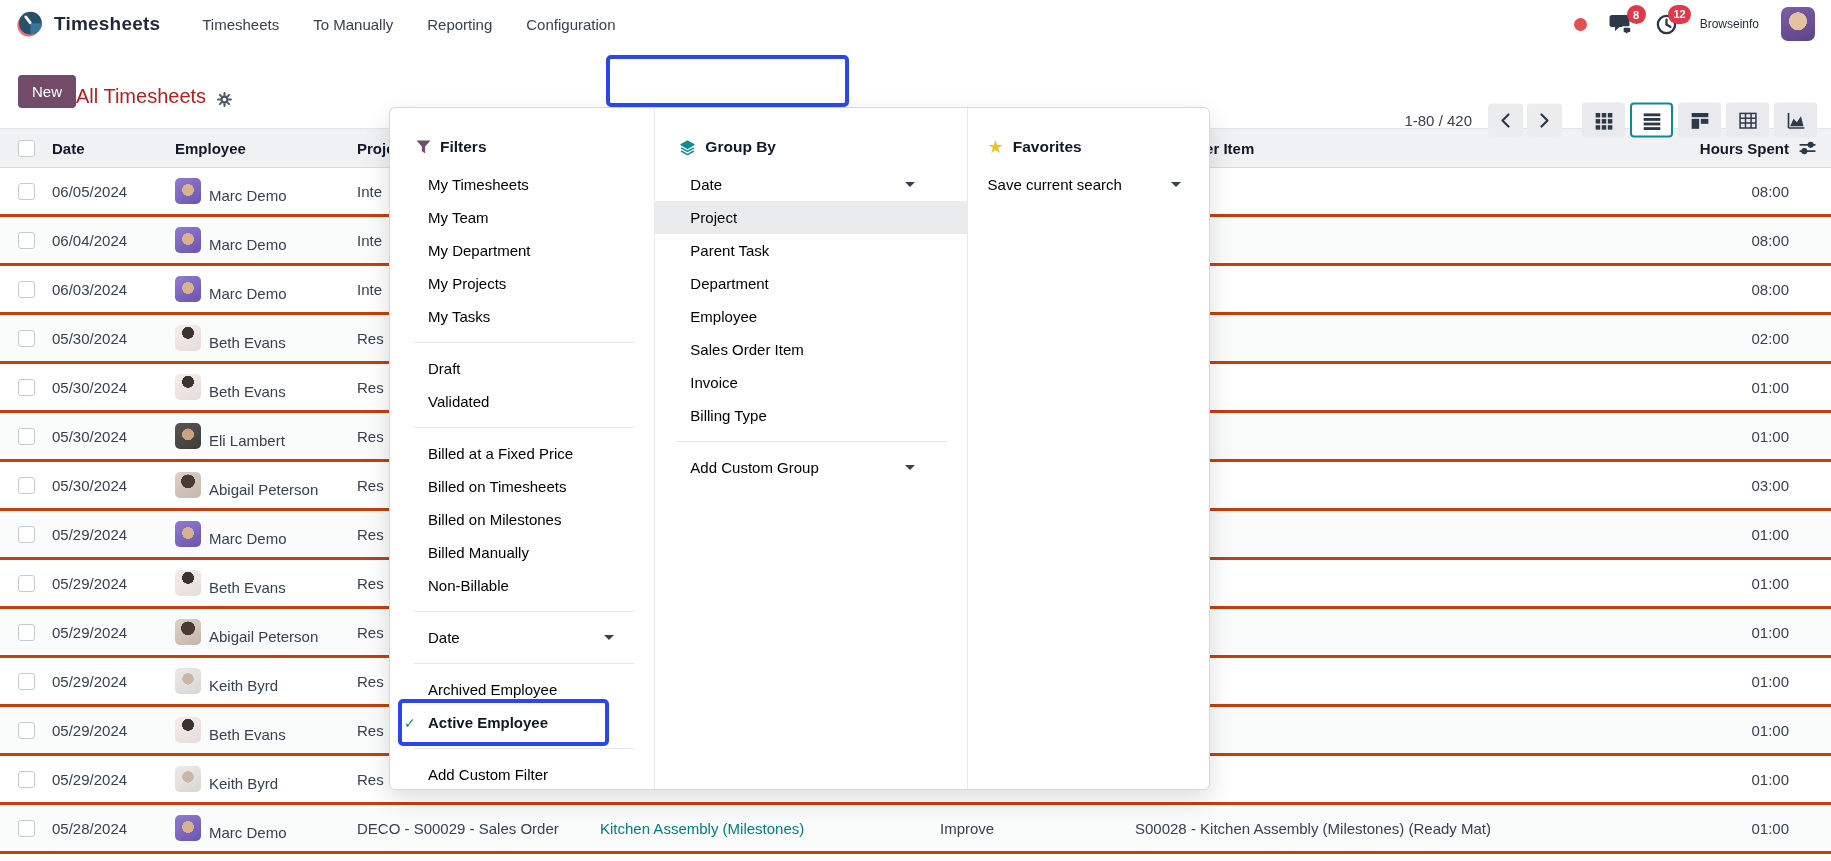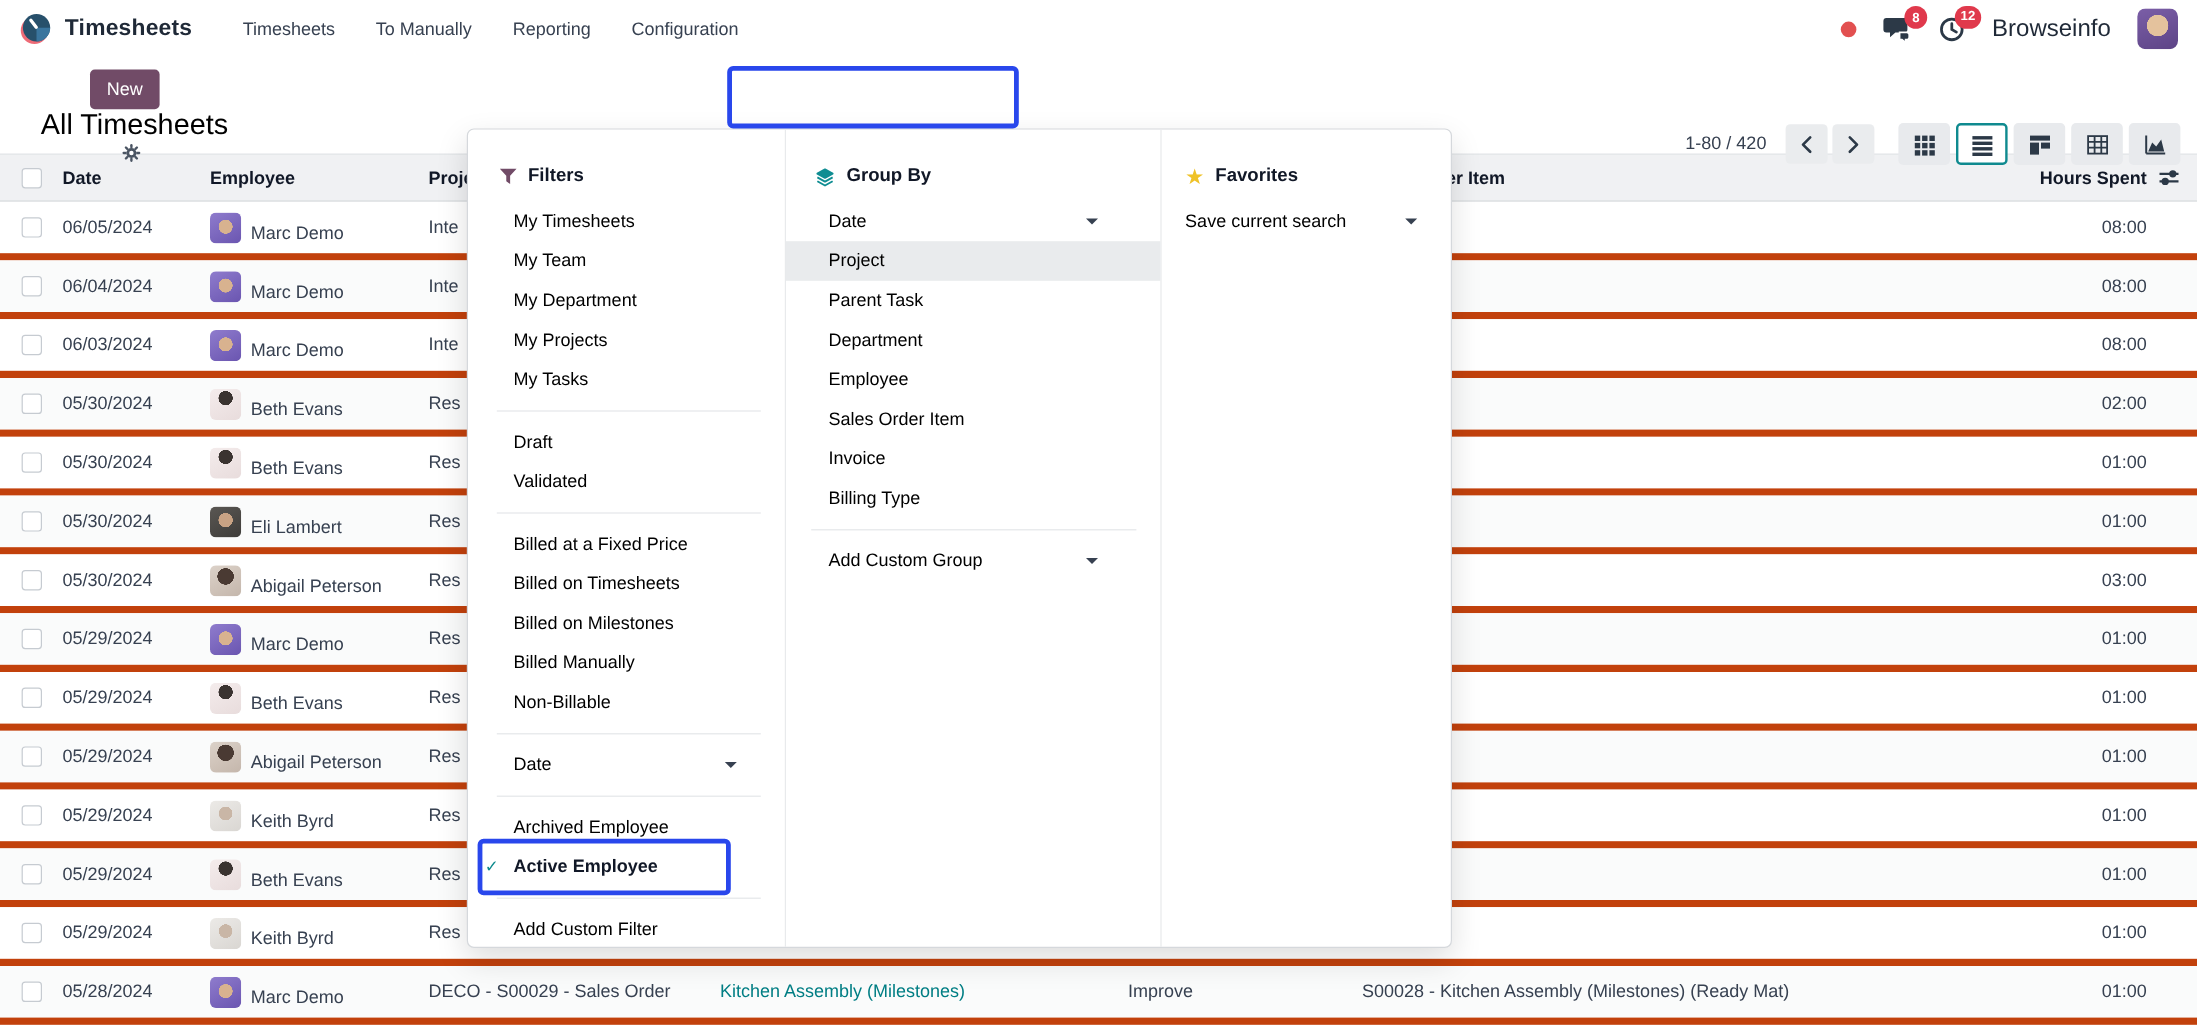--- a/index.html
+++ b/index.html
@@ -15,31 +15,31 @@
   .brand { display:flex; align-items:center; gap:10px; }
   .brand-title { font-size:19px; font-weight:700; color:#1f2937; letter-spacing:.2px;}
   .nav-menu { display:flex; align-items:center; gap:34px; margin-left:42px; }
   .nav-item { font-size:15px; color:#374151; cursor:pointer; }
   .nav-right { margin-left:auto; display:flex; align-items:center; gap:22px; }
   .red-dot { width:13px; height:13px; border-radius:50%; background:#e25050; }
   .icon-badge-wrap { position:relative; display:flex; align-items:center; }
   .badge { position:absolute; top:-8px; right:-13px; background:#e0394c; color:#fff;
     font-size:11px; font-weight:700; min-width:19px; height:19px; border-radius:10px;
     display:flex; align-items:center; justify-content:center; padding:0 5px;}
-  .user-name { font-size:20px; color:#1f2937; }
+  .user-name { font-size:12px; color:#1f2937; }
   .user-avatar { width:34px; height:34px; border-radius:7px;
     background:radial-gradient(circle at 50% 42%, #e4c29d 0 34%, transparent 35%),
                linear-gradient(160deg,#7b5ea7,#5d4486); }
   
   .control { position:absolute; top:48px; left:0; right:0; height:58px; z-index:10;}
-  .cp-left { position:absolute; left:18px; top:10px; display:flex; align-items:center;flex-direction:column; }
+  .cp-left { position:absolute; left:18px; top:27px; display:flex; align-items:flex-end; }
   .btn-new { background:#714B67; color:#fff; border:none; font-size:15px;
     padding:8px 14px; border-radius:4px; cursor:pointer;
     font-family:"Liberation Sans",sans-serif;}
-  .view-title { font-size:24px; color:#000000; margin-left:16px; }
+  .view-title { font-size:20px; color:#b91c1c; }
   .gear { margin-left:10px; display:flex; cursor:pointer; }
   
   .searchbar { position:absolute; left:621px; top:61px; width:588px; height:42px;
     display:flex; align-items:stretch; background:#fff;
     border:1px solid #d5d8dc; border-radius:4px;}
   .search-main { flex:1; display:flex; align-items:center; padding-left:12px; min-width:0;}
   .facet { display:flex; align-items:center; background:#e9ebef; border-radius:4px;
     height:28px; margin-left:10px; overflow:hidden;}
   .facet-icon { background:#714B67; height:100%; width:26px; display:flex;
     align-items:center; justify-content:center;}
@@ -63,21 +63,21 @@
   .views { display:flex; gap:5px; margin-left:20px; }
   .vw-btn { width:43px; height:35px; background:#e8eaed; border:none; border-radius:4px;
     display:flex; align-items:center; justify-content:center; cursor:pointer;}
   .vw-btn.active { background:#fff; border:2px solid #0f8a8f; }
   
   .table { position:absolute; top:128px; left:0; right:0; }
   .trow, .thead { display:grid;
     grid-template-columns:44px 123px 182px 243px 340px 195px 460px 1fr; align-items:center;}
   .thead { height:40px; background:#f0f1f3; border-top:1px solid #e3e5e8;
     border-bottom:1px solid #d8dbde; font-weight:700; color:#111827; position:relative;}
-  .trow { height:49px; border-bottom:6px solid #c2410c; background:#fff; }
+  .trow { height:49px; border-bottom:3px solid #c2410c; background:#fff; }
   .trow:nth-child(even) { background:#fafbfb; }
   .cell { padding-left:8px; white-space:nowrap; overflow:hidden; }
   .cell.right { text-align:right; padding-right:42px; }
   .cb { width:17px; height:17px; border:1px solid #c6cbd1; border-radius:3px;
     background:#fff; margin-left:18px; cursor:pointer;}
   .emp { display:flex; align-items:flex-end; gap:8px; }
   .avatar { width:26px; height:26px; border-radius:5px; flex:none; }
   .avatar.marc { background:radial-gradient(circle at 50% 46%,#d8b28f 0 30%,transparent 31%),
     linear-gradient(150deg,#8f7ccd,#6a55b0); }
   .avatar.beth { background:radial-gradient(circle at 50% 30%,#3a3330 0 26%,transparent 27%),

